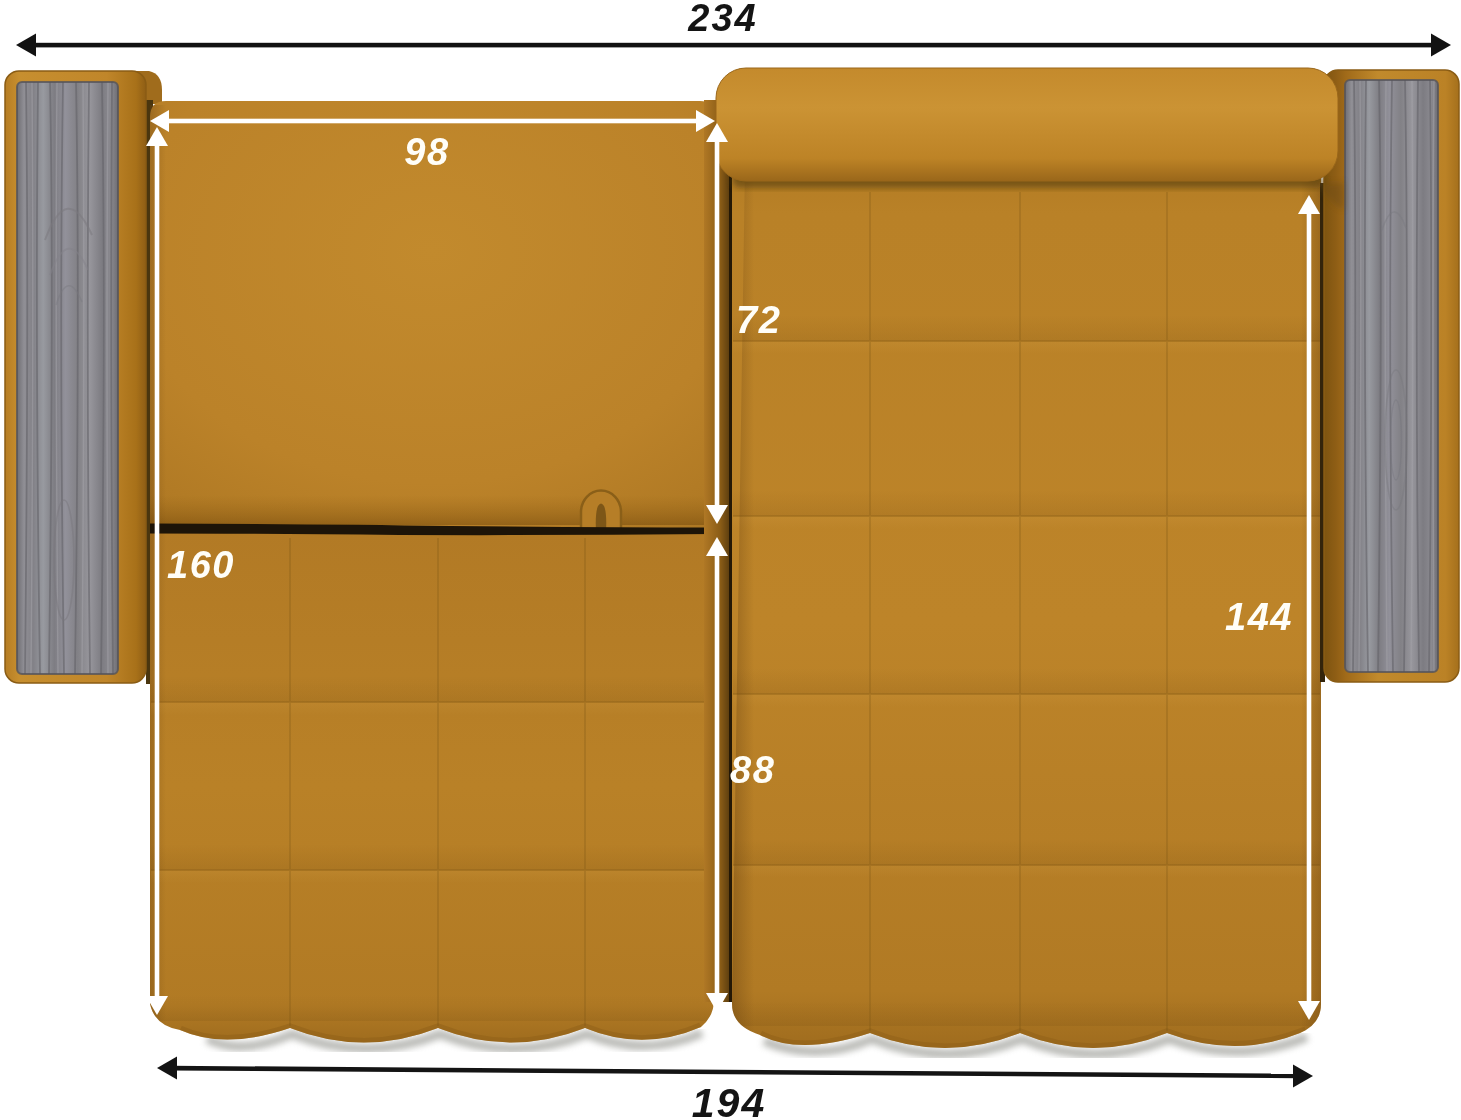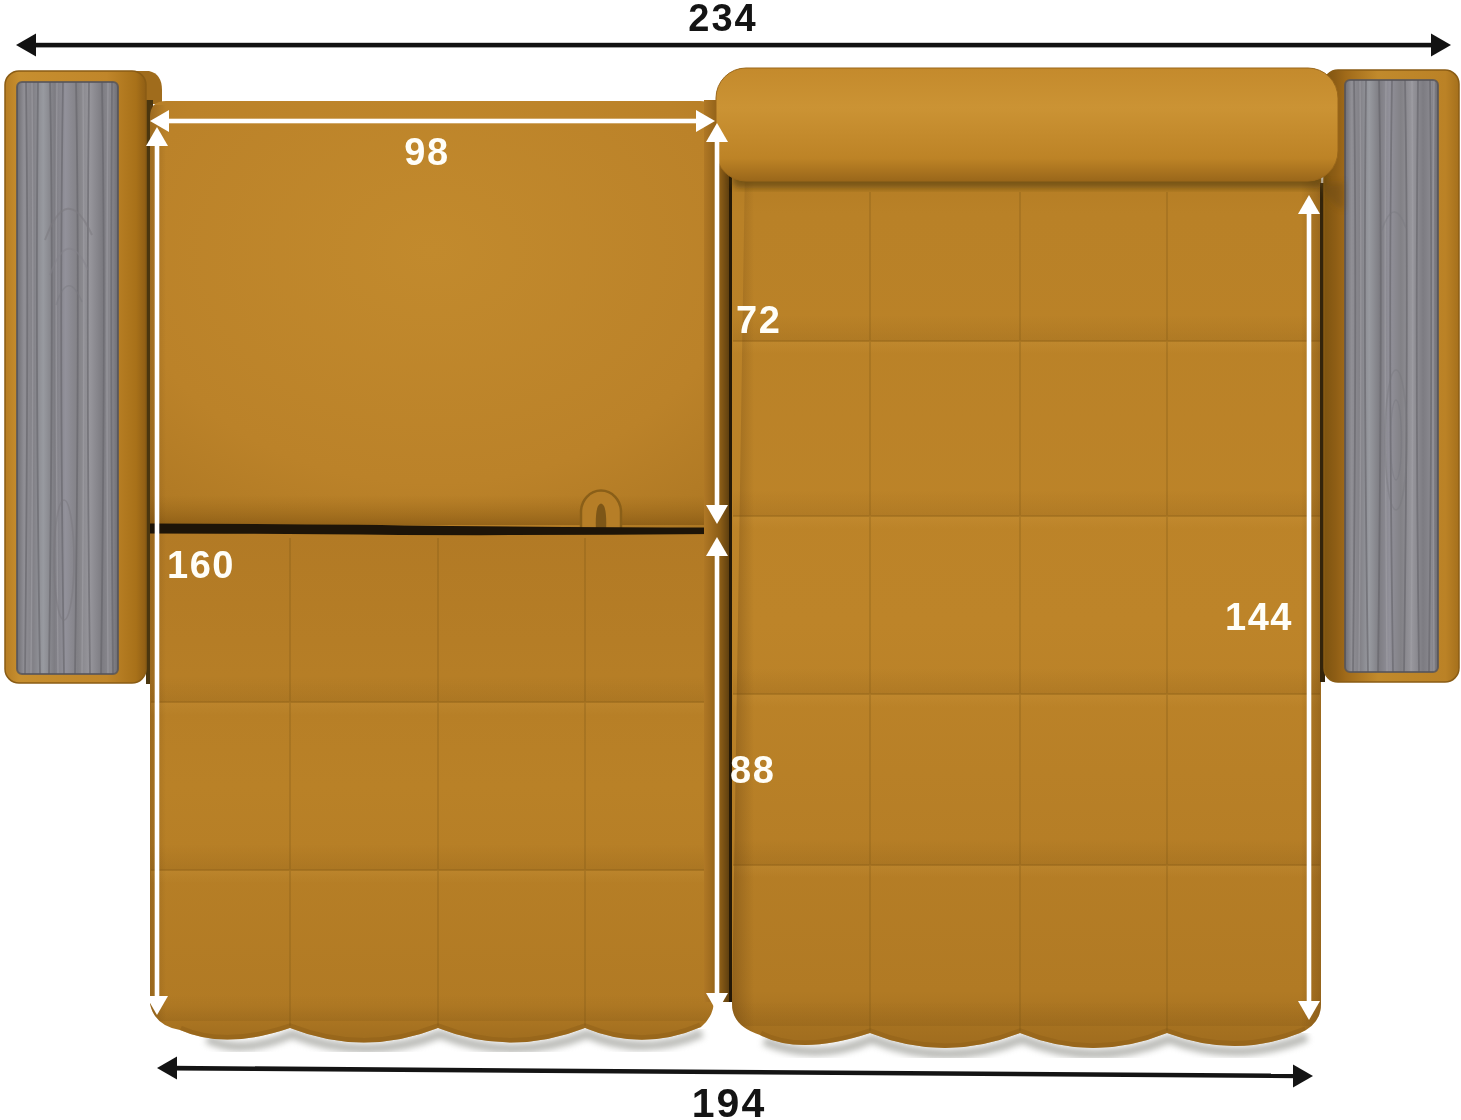--- a/index.html
+++ b/index.html
@@ -1,17 +1,17 @@
 <!DOCTYPE html>
 <html><head>
 <meta charset="utf-8">
 <style>
   html,body{margin:0;padding:0;background:#ffffff;}
   .stage{position:relative;width:1461px;height:1120px;background:#ffffff;overflow:hidden;
-         font-family:"Liberation Sans", sans-serif;}
+         font-family:"Liberation Sans", sans-serif;font-style:italic;}
   svg{display:block;}
 </style>
 </head>
 <body>
 <div class="stage">
 <svg width="1461" height="1120" viewBox="0 0 1461 1120" style="font-family:&quot;Liberation Sans&quot;,sans-serif">
 <defs>
   <linearGradient id="wood" x1="0" y1="0" x2="1" y2="0">
     <stop offset="0" stop-color="#6f6e73"></stop>
     <stop offset="0.07" stop-color="#908f95"></stop>

